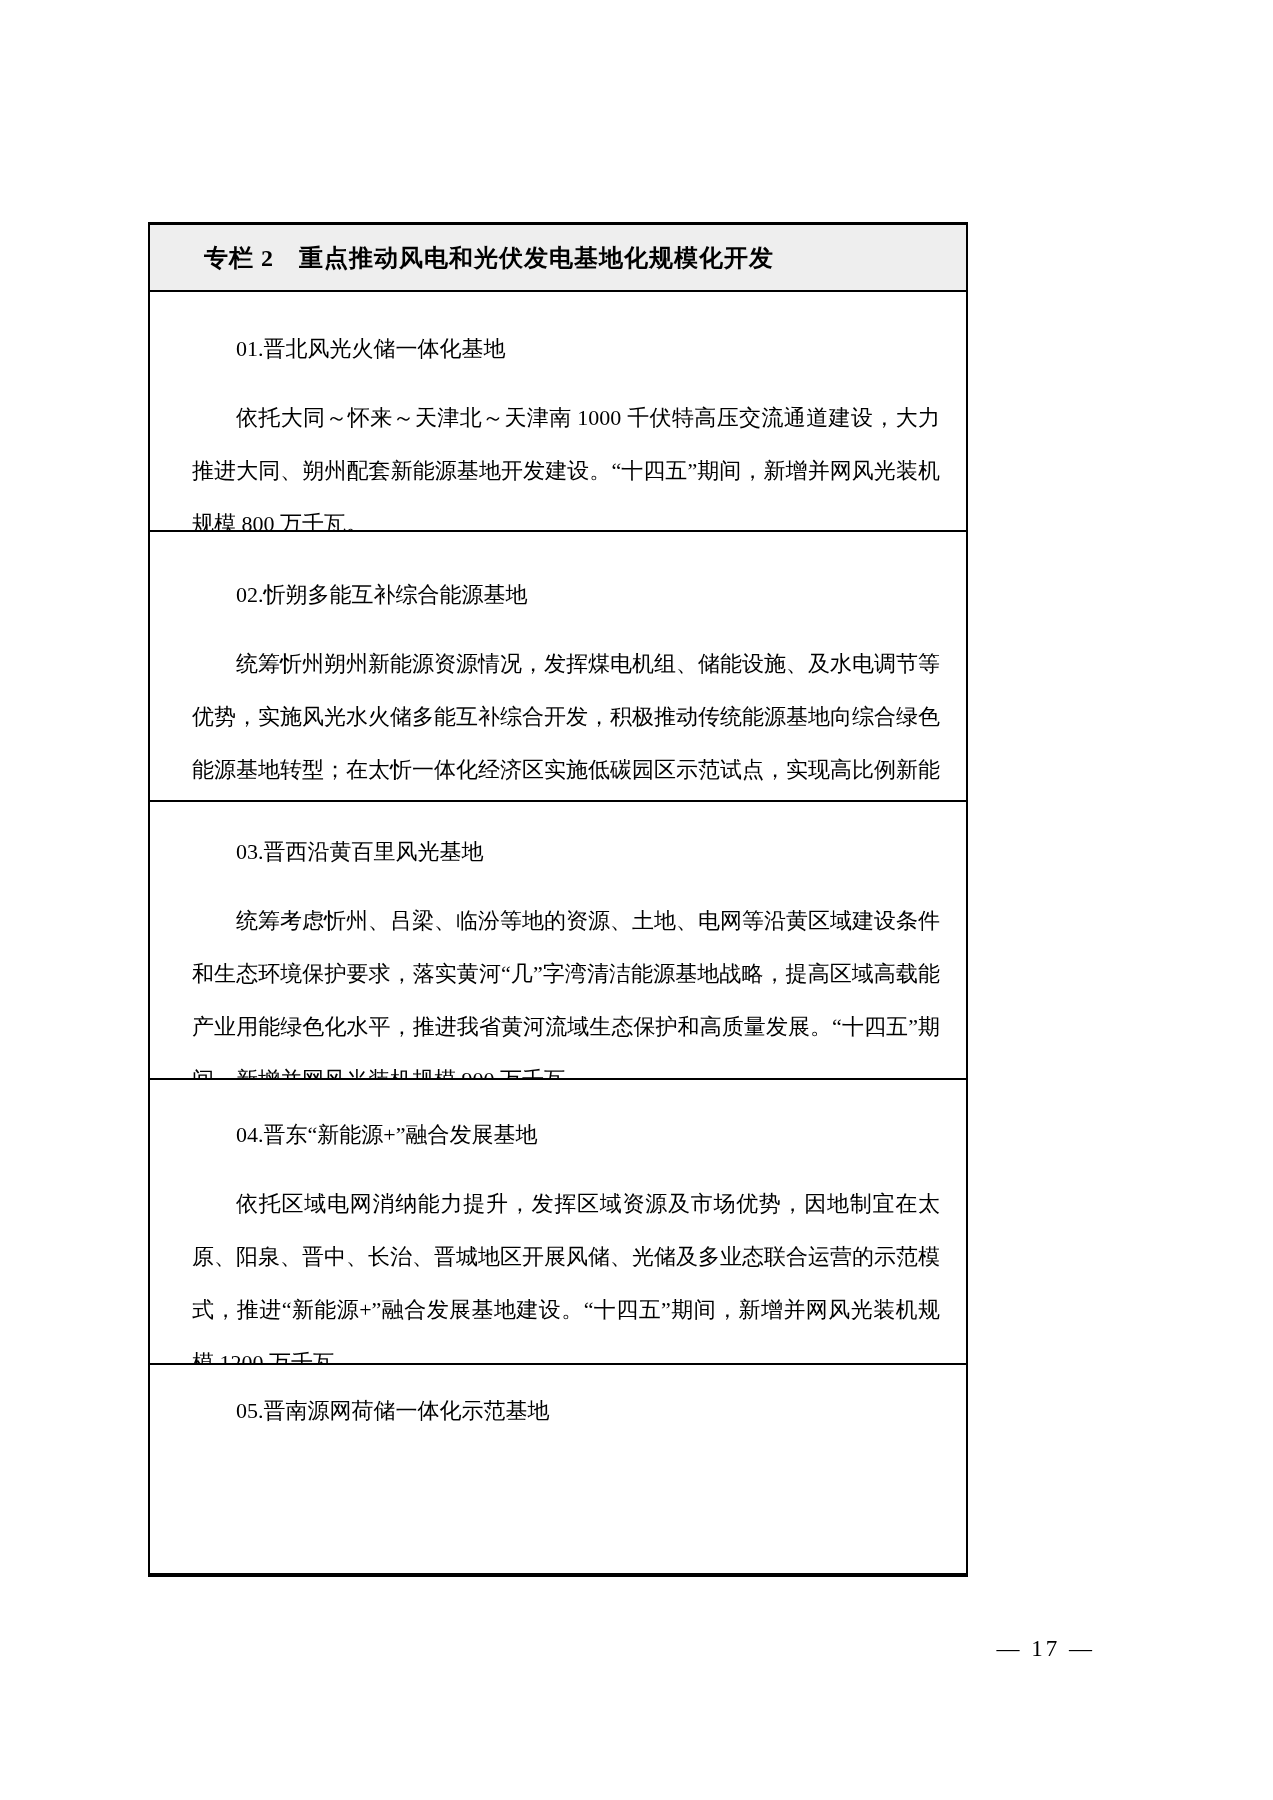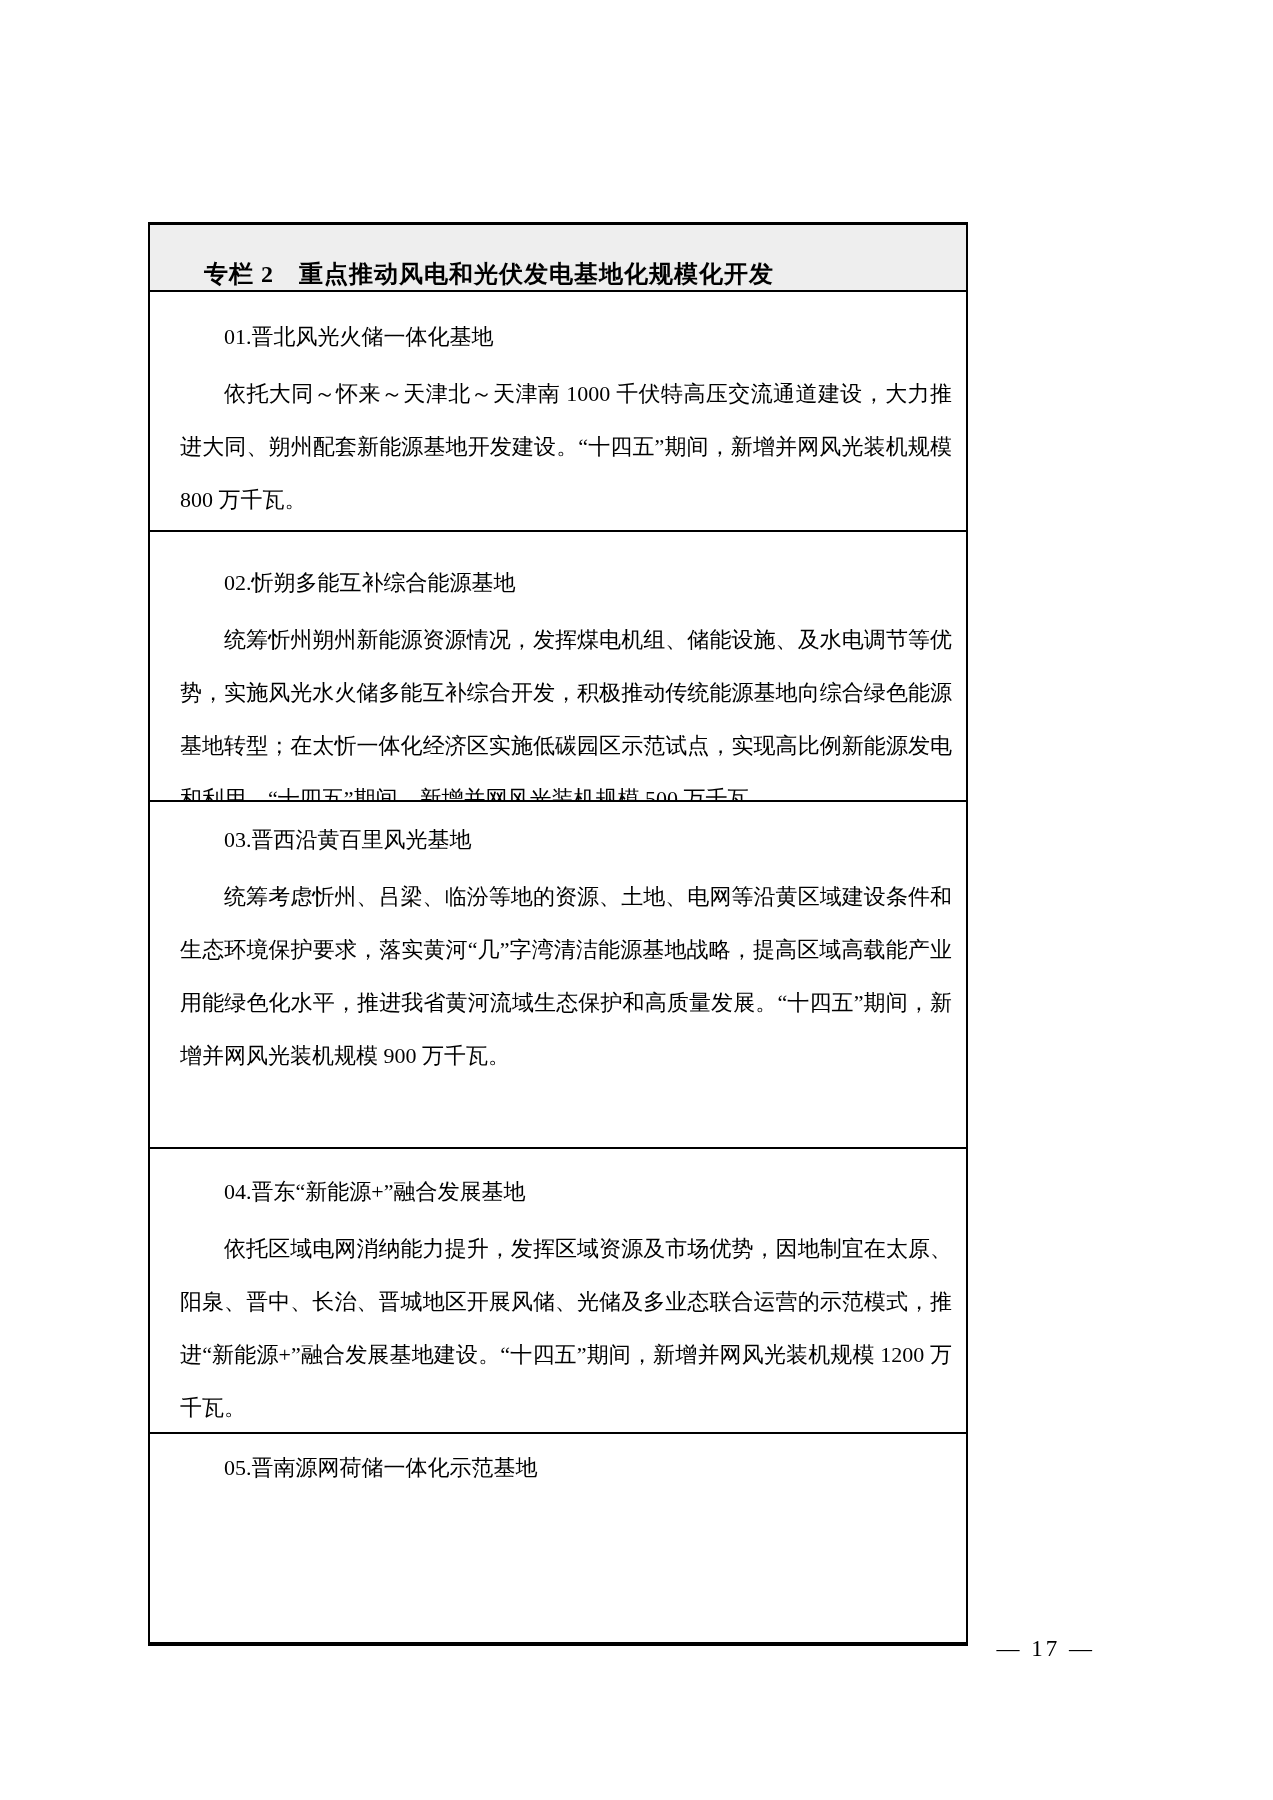--- a/index.html
+++ b/index.html
@@ -25,45 +25,45 @@
     border: 2px solid #000000;
     border-top-width: 3px;
     border-bottom-width: 4px;
     background: #ffffff;
   }
   .box-header {
     box-sizing: border-box;
     height: 65px;
     background: #eeeeee;
     display: flex;
-    align-items: flex-end;
+    align-items: center;
     padding-left: 54px;
     font-size: 24px;
     font-weight: bold;
     letter-spacing: 1px;
     white-space: pre;
   }
   .box-row {
     box-sizing: border-box;
     border-top: 2px solid #000000;
     padding: 0 10px 0 26px;
     font-size: 22px;
     line-height: 53px;
     overflow: hidden;
     background: #ffffff;
   }
-  .box-row p { margin: 4px; }
+  .box-row p { margin: 16px; }
   .sec-heading { text-indent: 2em; }
   .sec-body {
     text-indent: 2em;
     text-align: justify;
   }
   .row-1 { height: 240px; padding-top: 14px; }
   .row-2 { height: 270px; padding-top: 20px; }
-  .row-3 { height: 347px; padding-top: 7px; }
+  .row-3 { height: 278px; padding-top: 7px; }
   .row-4 { height: 285px; padding-top: 12px; }
   .row-5 { height: 210px; padding-top: 3px; }
   .page-number {
     position: absolute;
     top: 1636px;
     right: 178px;
     font-size: 23px;
     letter-spacing: 3px;
     white-space: pre;
   }

